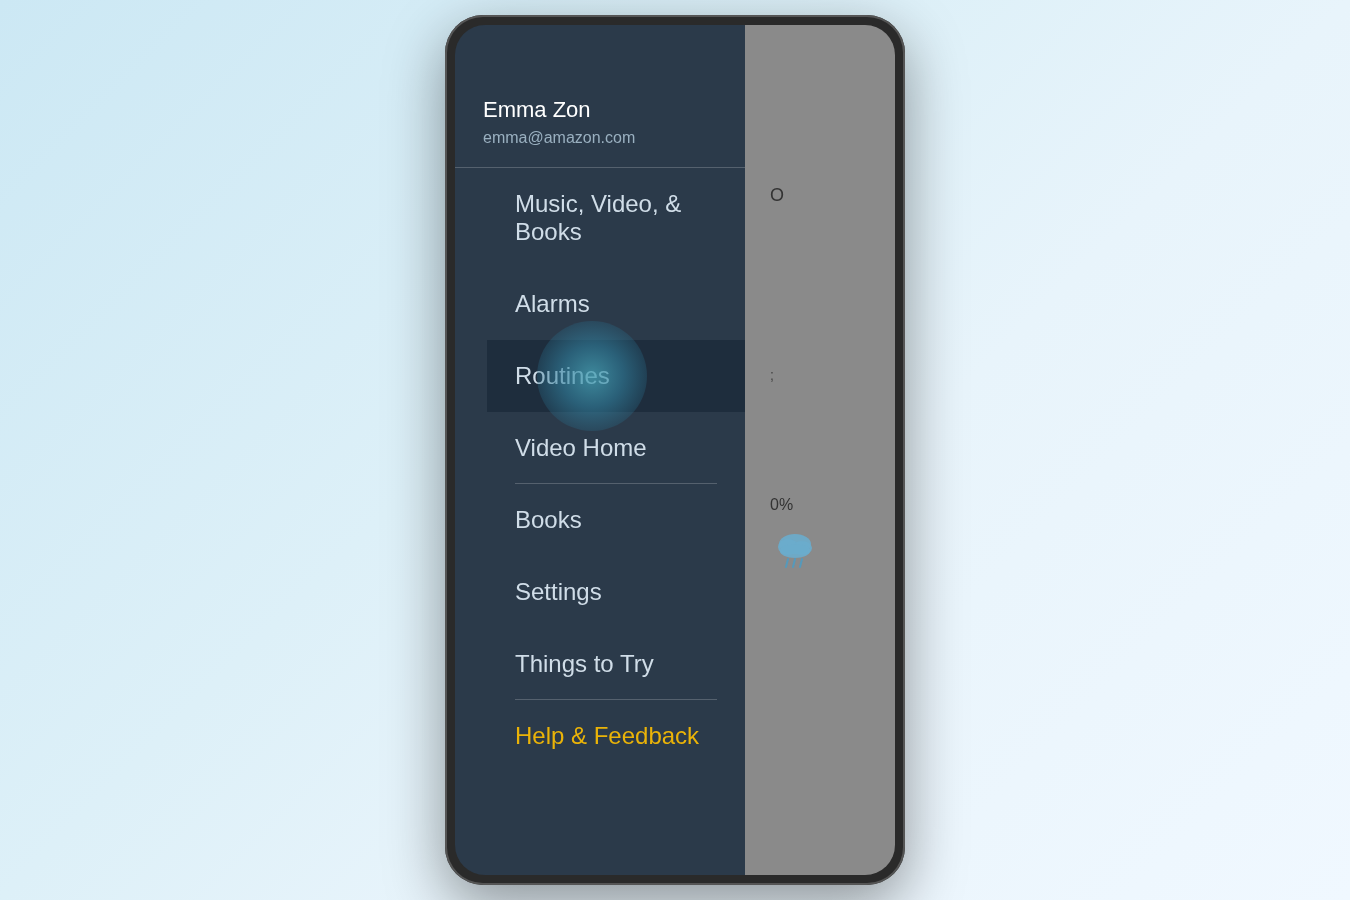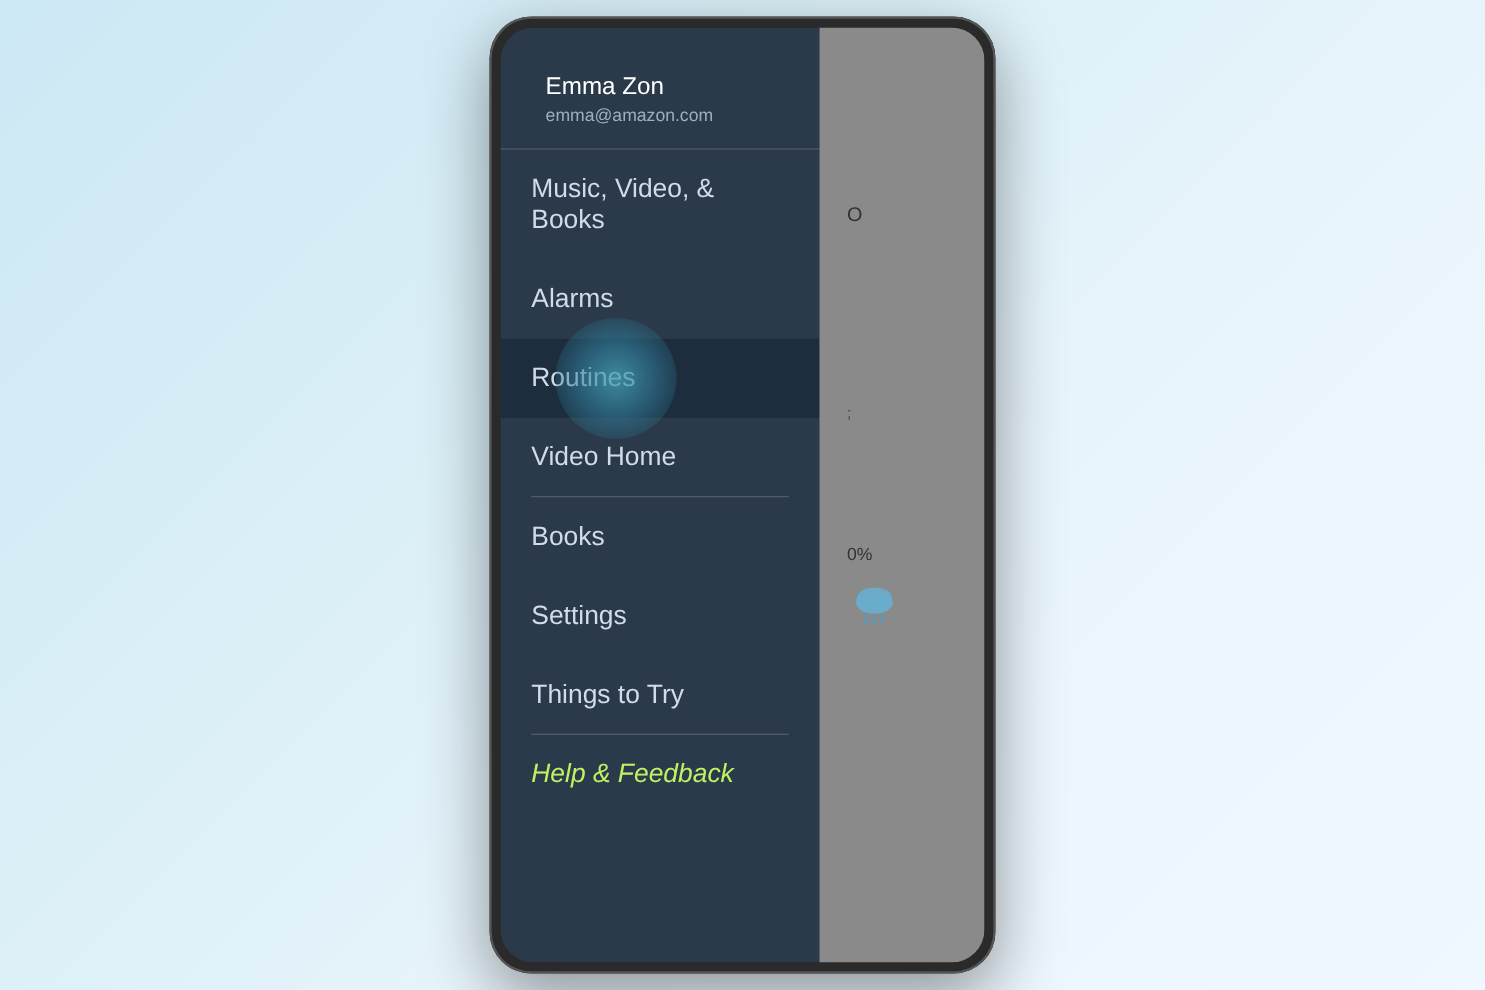--- a/index.html
+++ b/index.html
@@ -38,42 +38,44 @@
       width: 290px;
       height: 100%;
       background: #2b3a4a;
       flex-shrink: 0;
       display: flex;
       flex-direction: column;
       overflow: hidden;
     }
 
     .user-section {
-      padding: 40px 28px 20px 41px;
+      padding: 40px 28px 20px 28px;
       border-bottom: 1px solid rgba(255,255,255,0.2);
+      margin-top: 32px;
     }
 
     .user-name {
       color: #ffffff;
       font-family: Arial, sans-serif;
       font-size: 22px;
       font-weight: 500;
       margin-bottom: 6px;
     }
 
     .user-email {
       color: #9ab0c0;
       font-family: Liberation Sans, sans-serif;
       font-size: 16px;
     }
 
     .menu-items {
       display: flex;
       flex-direction: column;
       flex: 1;
+      padding-left: 32px;
     }
 
     .menu-item {
       padding: 22px 28px;
       color: #d0dde8;
       font-family: Arial, sans-serif;
       font-size: 24px;
       font-weight: 400;
       cursor: pointer;
       position: relative;
@@ -191,21 +193,21 @@
         </div>
 
         <div class="menu-item">
           <span>Settings</span>
         </div>
 
         <div class="menu-item with-divider-after">
           <span>Things to Try</span>
         </div>
 
-        <div class="menu-item menu-item-last" style="color:#bef264;font-style:italic;">
+        <div class="menu-item menu-item-last" style="color:#eab308;">
           <span>Help &amp; Feedback</span>
         </div>
 
       </div>
     </div>
 
     <div class="right-panel">
       <div class="right-content">
         <div class="right-text-1">O</div>
         <div class="right-text-2">;</div>

